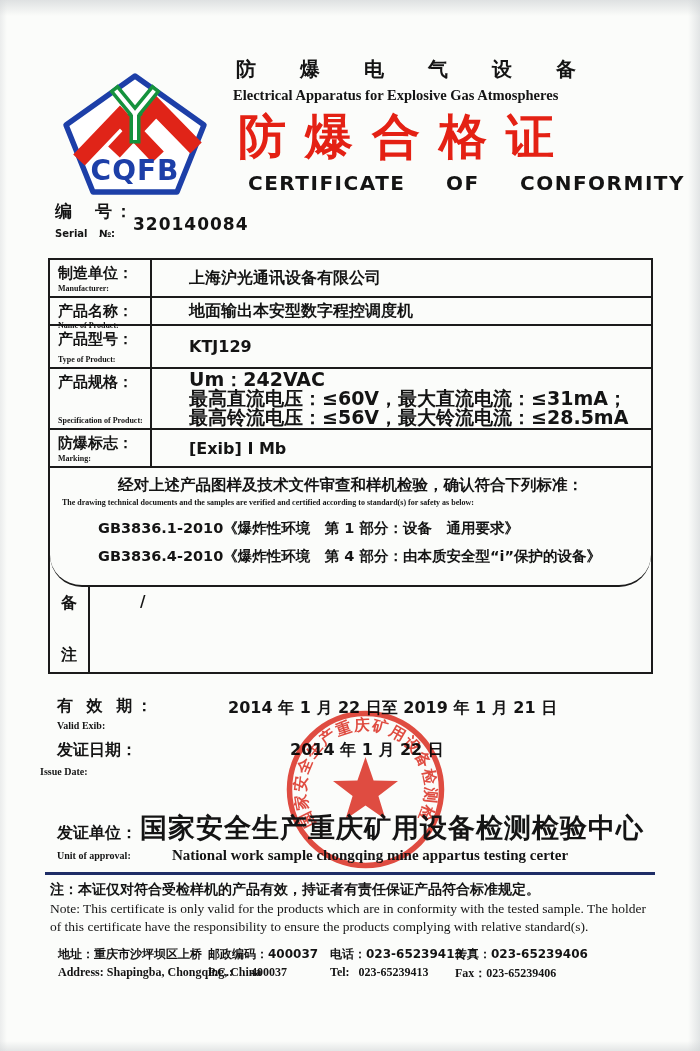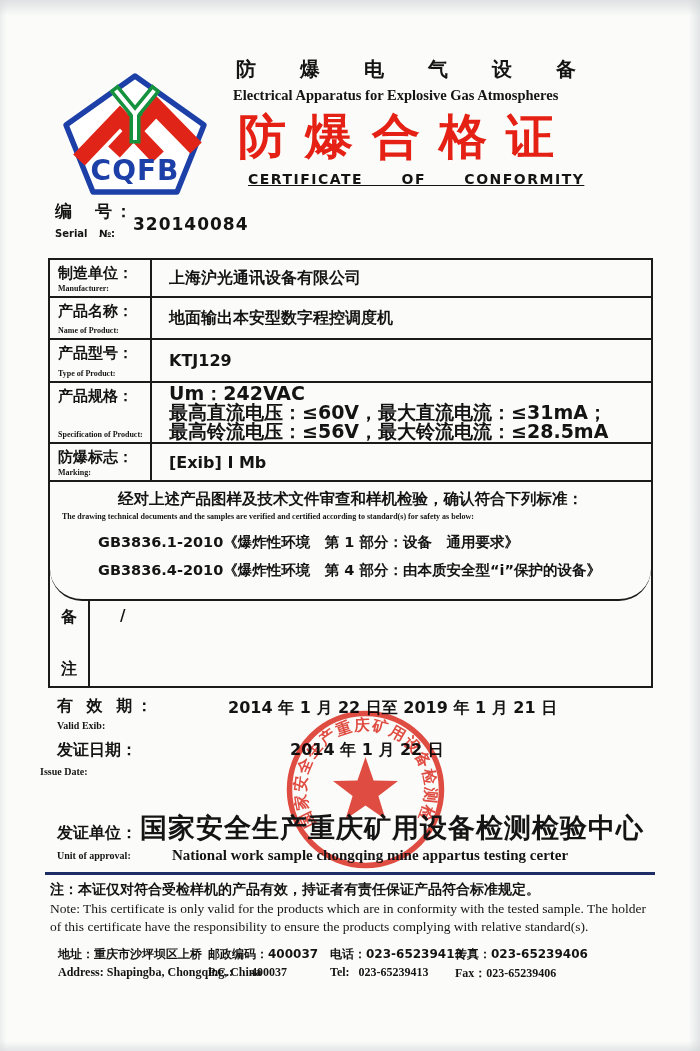--- a/index.html
+++ b/index.html
@@ -16,38 +16,38 @@
   .edge.bottom { left:0; bottom:0; width:100%; height:10px; background:linear-gradient(to top,#ccd0d2, rgba(255,255,255,0)); opacity:.5; }
   .edge.left   { left:0; top:0; width:7px; height:100%; background:linear-gradient(to right,#d3d6d8, rgba(255,255,255,0)); opacity:.4; }
 
   .abs { position:absolute; white-space:nowrap; }
   .serif { font-family:"Liberation Serif", serif; }
 
   
   .hdr-line1 { left:236px; top:56px; font-size:20px; font-weight:bold; letter-spacing:44px; }
   .hdr-line2 { left:233px; top:87px; font-size:14.5px; font-weight:bold; }
   .hdr-title { left:238px; top:105px; font-size:48px; font-weight:bold; letter-spacing:19px; color:#e42114; }
-  .hdr-title-en { left:248px; top:171px; font-size:14px; font-weight:bold; letter-spacing:1.5px; word-spacing:32px;text-decoration:underline; }
+  .hdr-title-en { left:248px; top:171px; font-size:20px; font-weight:bold; letter-spacing:1.5px; word-spacing:32px; }
 
   
   .serial-cn { left:55px; top:200px; font-size:17px; font-weight:bold; letter-spacing:3px; }
   .serial-en { left:55px; top:228px; font-size:10px; font-weight:bold; word-spacing:8px; }
   .serial-val { left:133px; top:214px; font-size:17px; font-weight:600; letter-spacing:1px; }
 
   
   .cert-table { position:absolute; left:48px; top:258px; width:605px; border:2px solid #1b1b1b; background:transparent; }
-  .trow { display:flex; border-bottom:2px solid #1b1b1b; }
+  .trow { display:flex; border-bottom:2px solid #1b1b1b;gap:20px; }
   .trow:last-child { border-bottom:none; }
   .tlabel { width:102px; border-right:2px solid #1b1b1b; padding:4px 2px 3px 8px;
             display:flex; flex-direction:column; justify-content:space-between; }
   .tlabel .cn { font-size:15px; font-weight:bold; }
   .tlabel .en { font-size:8px; font-weight:bold; font-family:"Liberation Serif", serif; white-space:nowrap; }
   .tvalue { flex:1; display:flex; flex-direction:column; justify-content:center; padding-left:17px;
             font-size:16px; font-weight:600; }
-  .r1 { height:38px; } .r2 { height:42px; } .r3 { height:43px; }
+  .r1 { height:38px; } .r2 { height:28px; } .r3 { height:43px; }
   .r4 { height:61px; } .r5 { height:38px; }
   .r4 .tvalue { font-size:19px; line-height:19px; justify-content:center; }
   .std-row { height:119px; display:block; padding:7px 8px 0 8px;border-radius:32px; }
   .std-cn { text-align:center; font-size:15.5px; font-weight:bold; }
   .std-en { margin:2px 0 0 4px; font-size:8px; font-weight:bold; font-family:"Liberation Serif", serif; }
   .std-items { margin:7px 0 0 40px; font-size:14.5px; font-weight:600; line-height:28px; }
   .rem-row { height:85px; }
   .rem-label { width:40px; border-right:2px solid #1b1b1b; padding:6px 0;
                display:flex; flex-direction:column; justify-content:space-between; align-items:center;
                font-size:16px; font-weight:bold; }

